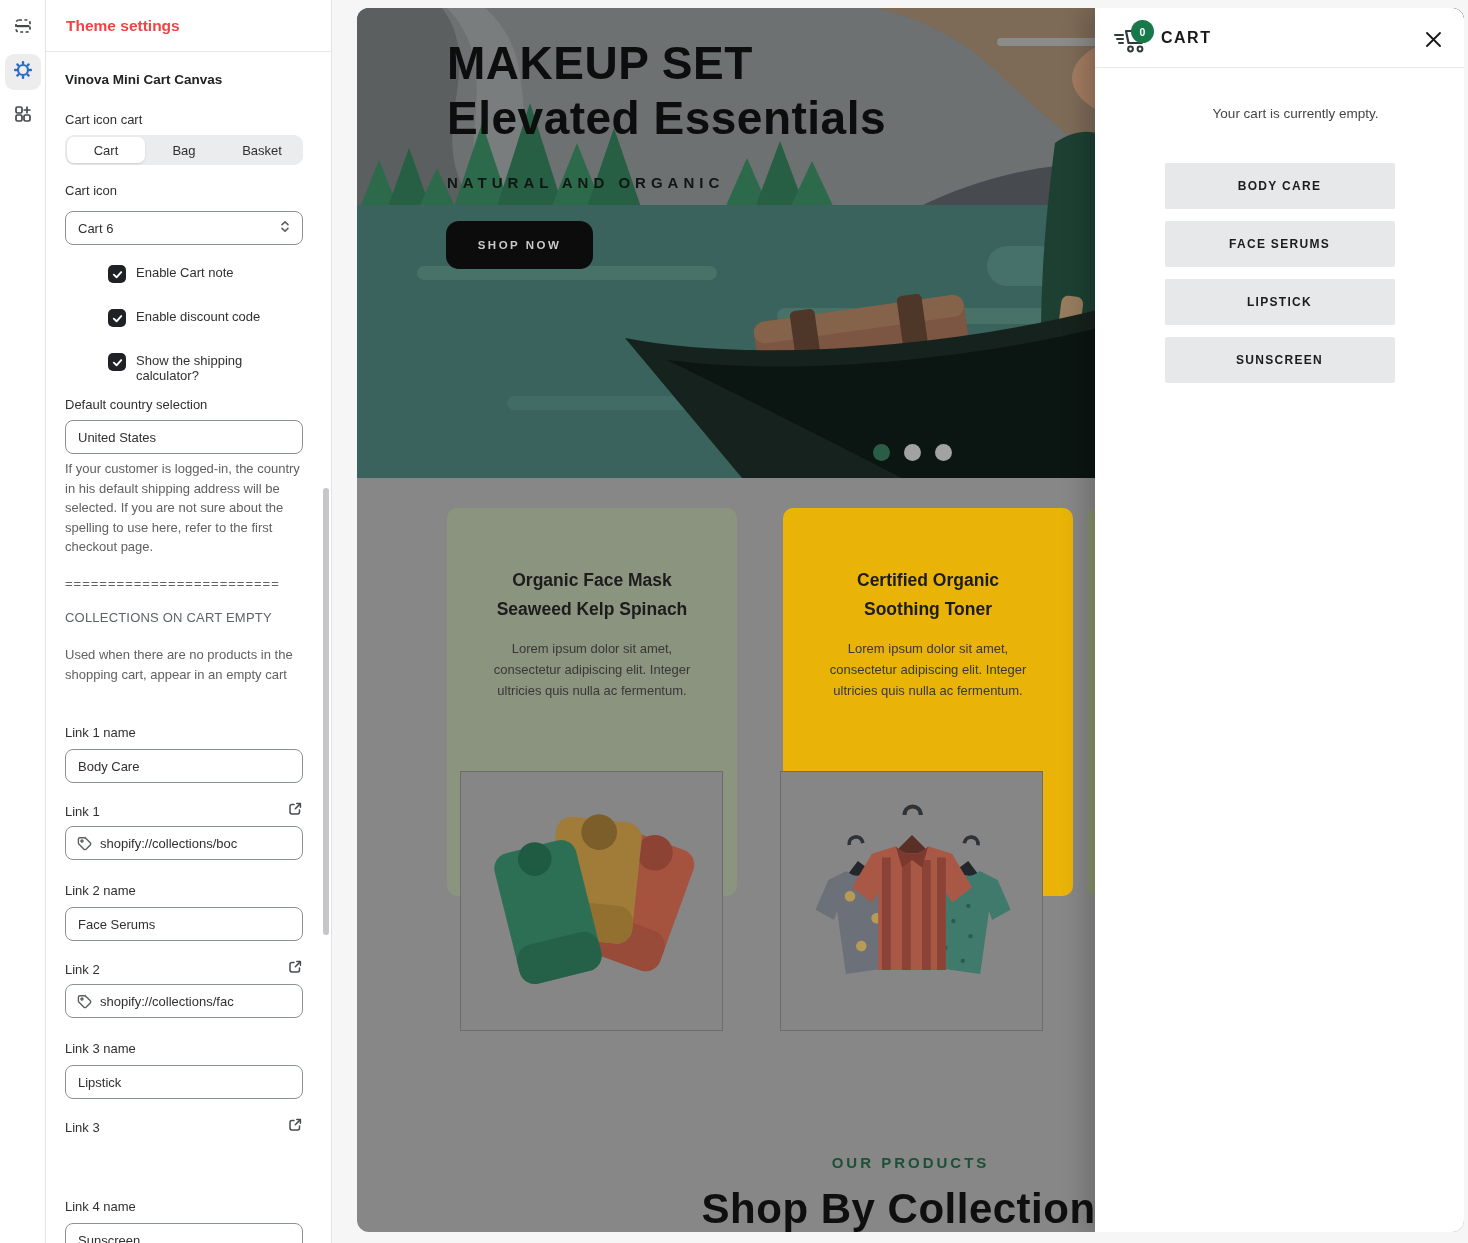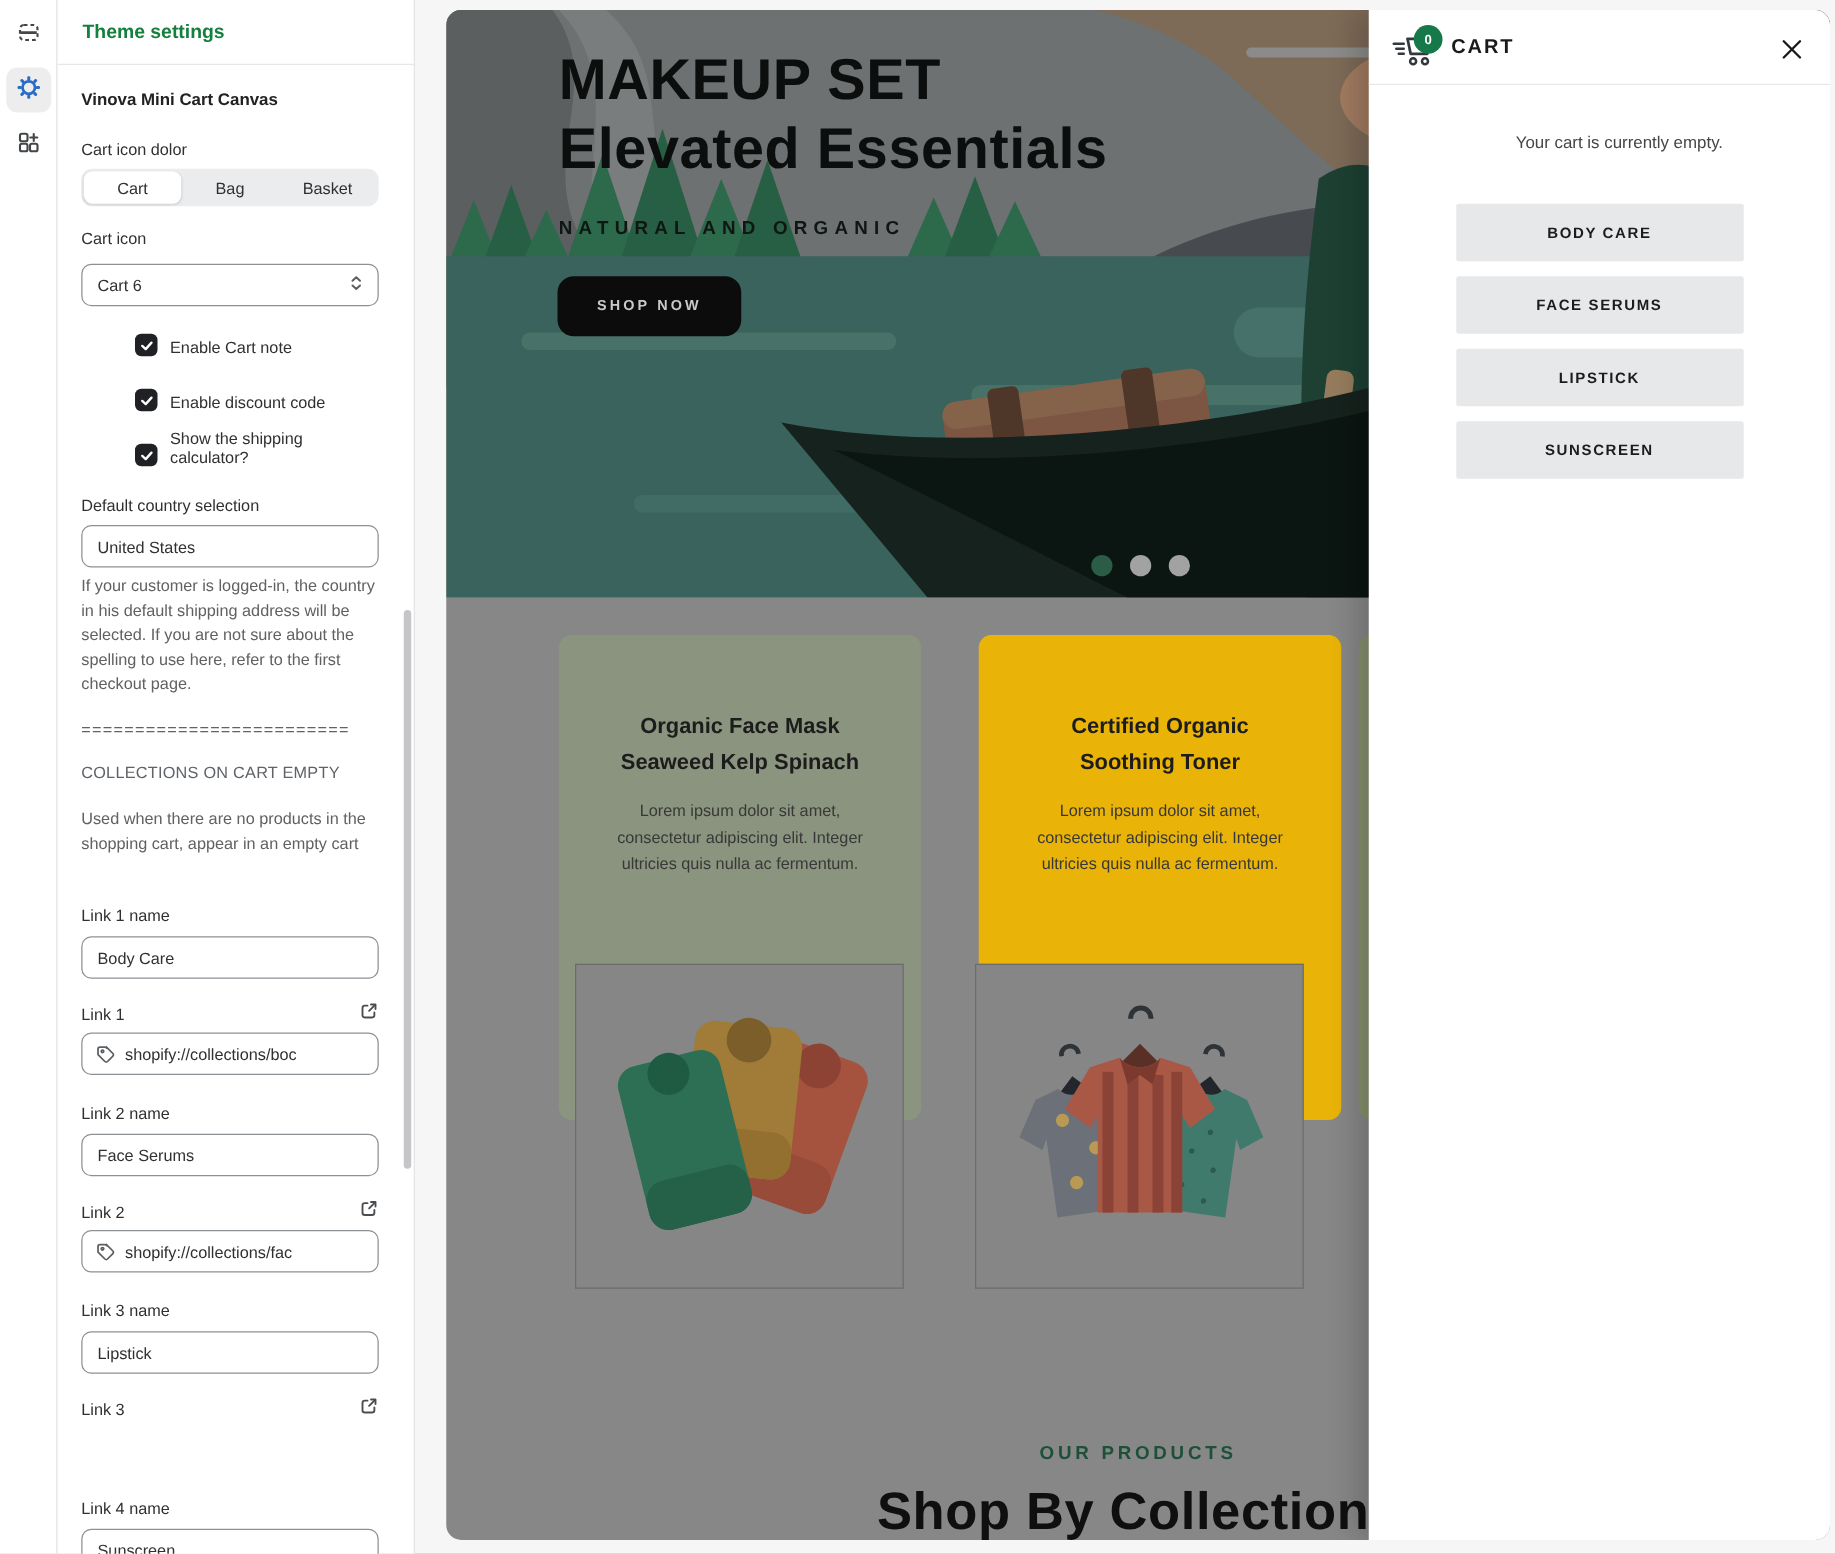--- a/index.html
+++ b/index.html
@@ -7,30 +7,30 @@
   body { position:relative; background:#f6f6f7; font-family:"Liberation Sans", sans-serif; color:#303030; }
 
   
   .rail { position:absolute; left:0; top:0; width:46px; height:1243px; background:#fff; border-right:1px solid #e3e4e6; z-index:30; }
   .rail-btn { position:absolute; left:5px; width:36px; height:36px; border-radius:9px; display:flex; align-items:center; justify-content:center; }
   .rail-btn.active { background:#ededee; }
 
   
   .panel { position:absolute; left:46px; top:0; width:286px; height:1243px; background:#fff; border-right:1px solid #e3e4e6; z-index:29; }
   .panel-header { position:absolute; left:0; top:0; width:100%; height:52px; border-bottom:1px solid #e6e7e9; display:flex; align-items:center; padding-left:20px; }
-  .panel-header h1 { font-size:15.5px; font-weight:bold; color:#15803d;text-align:center; }
+  .panel-header h1 { font-size:15.5px; font-weight:bold; color:#ef4444;text-align:center; }
   .pa { position:absolute; left:19px; width:238px; }
   .sec-title { font-size:13.5px; font-weight:bold; color:#202223; }
   .lbl { font-size:13px; color:#303030; }
   .seg { height:30px; background:#ebecee; border-radius:9px; display:flex; padding:2px; }
   .seg-opt { flex:1; display:flex; align-items:center; justify-content:center; font-size:13px; color:#303030; border-radius:7px; }
   .seg-opt.selected { background:#fff; box-shadow:0 1px 2px rgba(0,0,0,.12); }
   .selectbox { height:34px; background:#fff; border:1px solid #8c9196; border-radius:8px; display:flex; align-items:center; padding:0 10px 0 12px; font-size:13px; }
   .selectbox .grow { flex:1; }
-  .cbrow { display:flex; align-items:flex-end; gap:10px; height:20px;padding-left:43px; }
+  .cbrow { display:flex; align-items:flex-start; gap:10px; height:20px;padding-left:43px; }
   .cbox { width:18px; height:18px; border-radius:5px; background:#1f2124; display:flex; align-items:center; justify-content:center; flex:0 0 auto; }
   .tinput { width:238px; height:34px; border:1px solid #8c9196; border-radius:8px; background:#fff; font-size:13px; color:#303030; padding:0 12px; font-family:"Liberation Sans", sans-serif; outline:none; }
   .help { font-size:13px; line-height:19.5px; color:#616161; }
   .septext { font-size:13px; color:#5f6368; letter-spacing:1px; }
   .gray-head { font-size:13px; color:#5f6368; letter-spacing:.2px; }
   .link-head { display:flex; align-items:center; justify-content:space-between; }
   .url-input { display:flex; align-items:center; gap:8px; width:238px; height:34px; border:1px solid #8c9196; border-radius:8px; background:#fff; padding:0 10px 0 11px; }
   .url-input span { font-size:13px; color:#303030; white-space:nowrap; overflow:hidden; }
   .scroll-thumb { position:absolute; right:2px; top:488px; width:6px; height:447px; border-radius:3px; background:#c6c6c8; }
 
@@ -105,21 +105,21 @@
   </div>
 </div>
 
 <div class="panel">
   <div class="panel-header">
     <h1>Theme settings</h1>
   </div>
 
   <div class="pa sec-title" style="top:72px">Vinova Mini Cart Canvas</div>
 
-  <div class="pa lbl" style="top:112px">Cart icon dolor</div>
+  <div class="pa lbl" style="top:112px">Cart icon cart</div>
   <div class="pa seg" style="top:135px">
     <div class="seg-opt selected">Cart</div>
     <div class="seg-opt">Bag</div>
     <div class="seg-opt">Basket</div>
   </div>
 
   <div class="pa lbl" style="top:183px">Cart icon</div>
   <div class="pa selectbox" style="top:211px">
     <span class="grow">Cart 6</span>
     <span>

